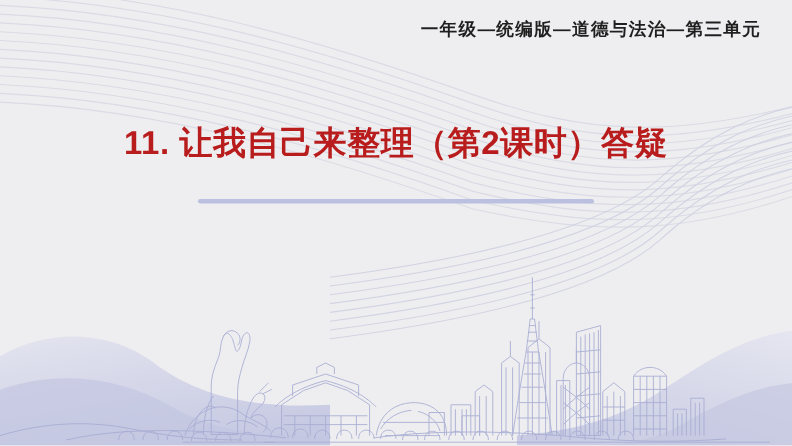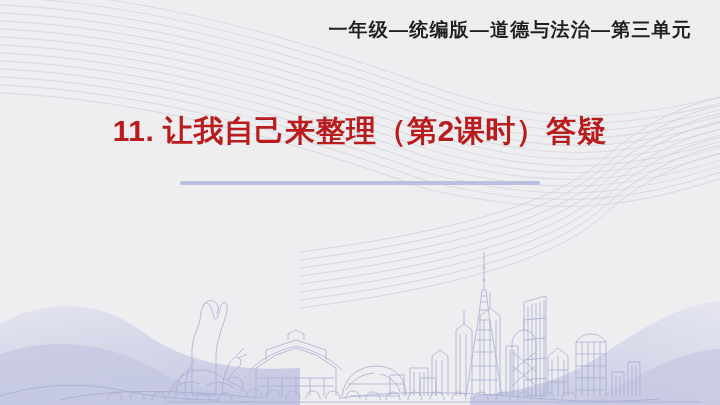--- a/index.html
+++ b/index.html
@@ -27,21 +27,21 @@
     width: 720px;
     height: 405px;
     pointer-events: none;
   }
   #header-text {
     position: absolute;
     left: 0;
     top: 17px;
     width: 692px;
     text-align: right;
-    font-size: 19px;
+    font-size: 16px;
     font-weight: 700;
     letter-spacing: 1.2px;
     color: #1f1f1f;
     font-family: "Liberation Sans", "DejaVu Sans", sans-serif;
     white-space: nowrap;
   }
   #title-block {
     position: absolute;
     left: 0;
     top: 112px;

